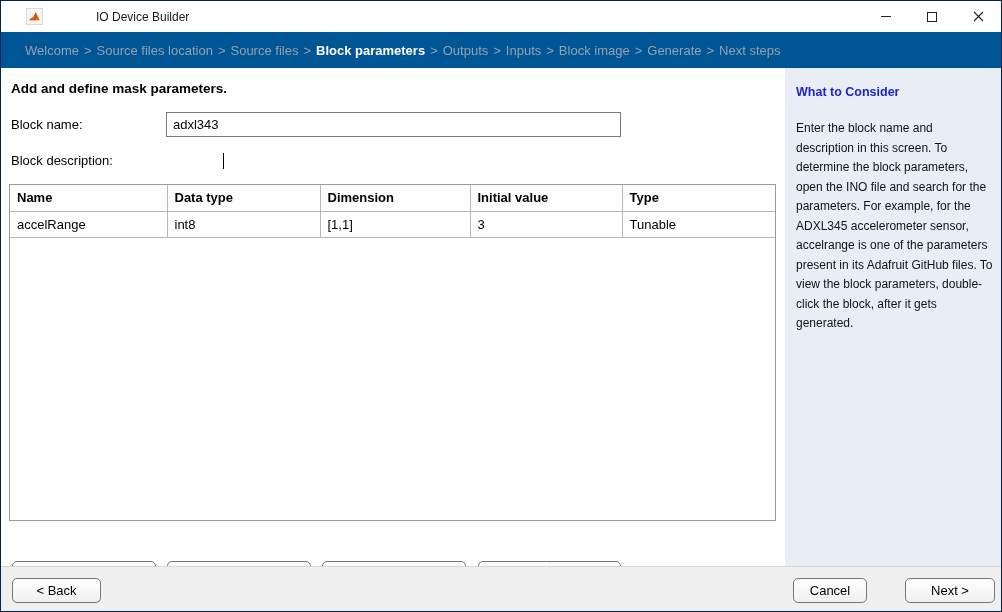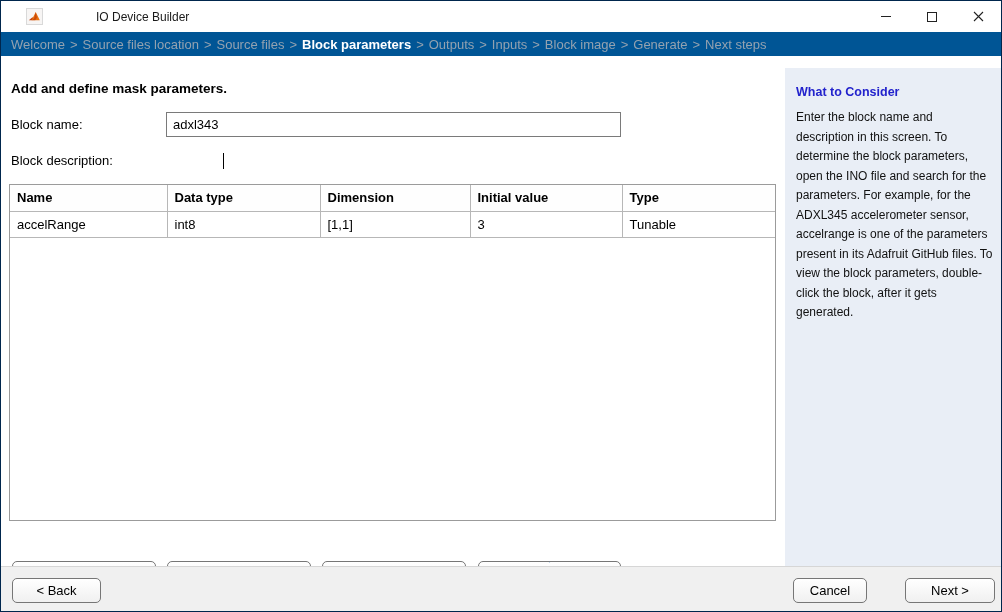--- a/index.html
+++ b/index.html
@@ -23,24 +23,24 @@
   .app-icon { margin-left: 25px; width: 17px; height: 17px; display: flex; align-items: center; justify-content: center;
     border: 1px solid #d9d9d9; background: #f7f5f4; }
   .titlebar-title { margin-left: 7px; font-size: 12px; color: #1a1a1a; }
   .caption-buttons { position: absolute; right: 0; top: 0; height: 31px; display: flex; }
   .cap-btn { width: 46px; height: 31px; display: flex; align-items: center; justify-content: center; cursor: default; }
   .glyph-min { width: 10px; border-top: 1px solid #222; }
   .glyph-max { width: 10px; height: 10px; border: 1px solid #222; }
 
   
   .breadcrumb {
-    position: absolute; left: 0; top: 31px; width: 100%; height: 24px;
+    position: absolute; left: 0; top: 31px; width: 100%; height: 36px;
     background: #005595;
     display: flex; align-items: center;
-    padding-left: 10px;
+    padding-left: 24px;
     font-size: 13px; color: #93a2b0;
     white-space: nowrap;
   }
   .crumb { color: #93a2b0; }
   .crumb.active { color: #ffffff; font-weight: bold; }
   .crumb-sep { margin: 0 5px; color: #93a2b0; }
 
   
   .heading { position: absolute; left: 10px; top: 80px; font-size: 13.5px; font-weight: bold; color: #000; }
 
@@ -85,21 +85,21 @@
   .btn-remove { left: 166px; width: 144px; }
   .btn-moveup { left: 321px; width: 144px; }
   .btn-movedown { left: 477px; width: 143px; flex-direction: column; }
   .tbl-btn svg { display: block; }
 
   
   .sidebar {
     position: absolute; left: 784px; top: 67px; width: 217px; height: 498px;
     background: #e9eef6; padding: 17px 9px 0 11px;
   }
-  .sidebar-title { font-size: 12.5px; font-weight: bold; color: #2222cc; margin-bottom: 9px; }
+  .sidebar-title { font-size: 12.5px; font-weight: bold; color: #2222cc; margin-bottom: 20px; }
   .sidebar-body { font-size: 12px; line-height: 19.5px; color: #111; }
 
   
   .footer {
     position: absolute; left: 0; top: 565px; width: 100%; height: 46px;
     background: #f0f0f0; border-top: 1px solid #d6d6d6;
   }
   .footer-btn {
     position: absolute; top: 11px; height: 25px;
     display: flex; align-items: center; justify-content: center;

